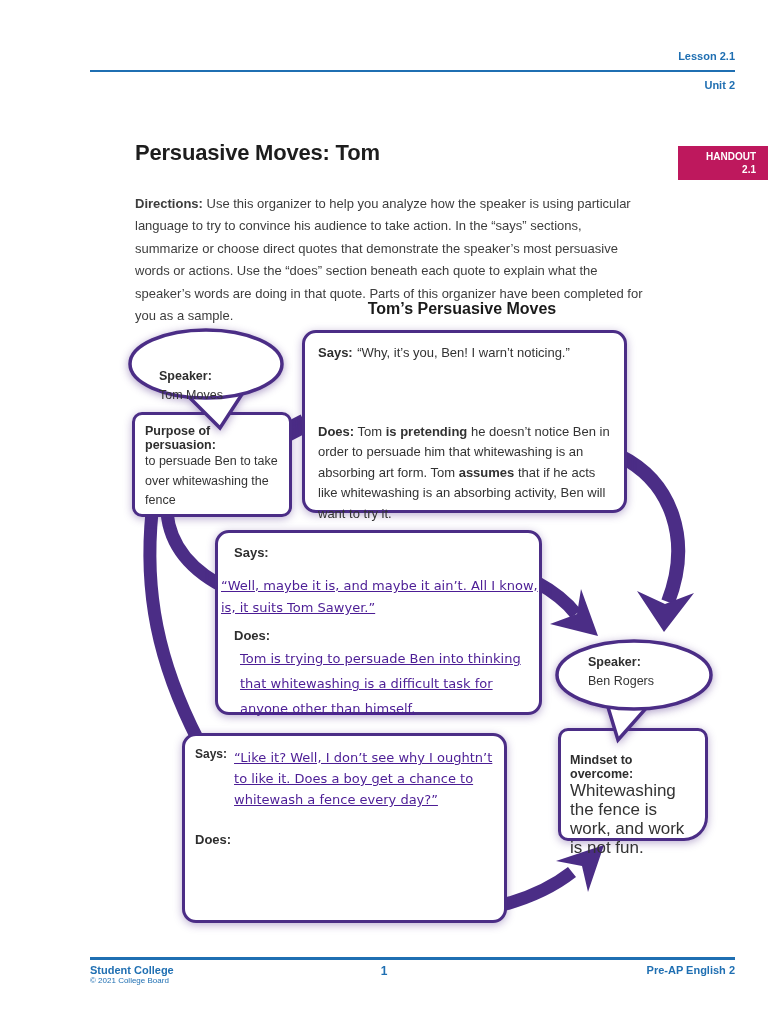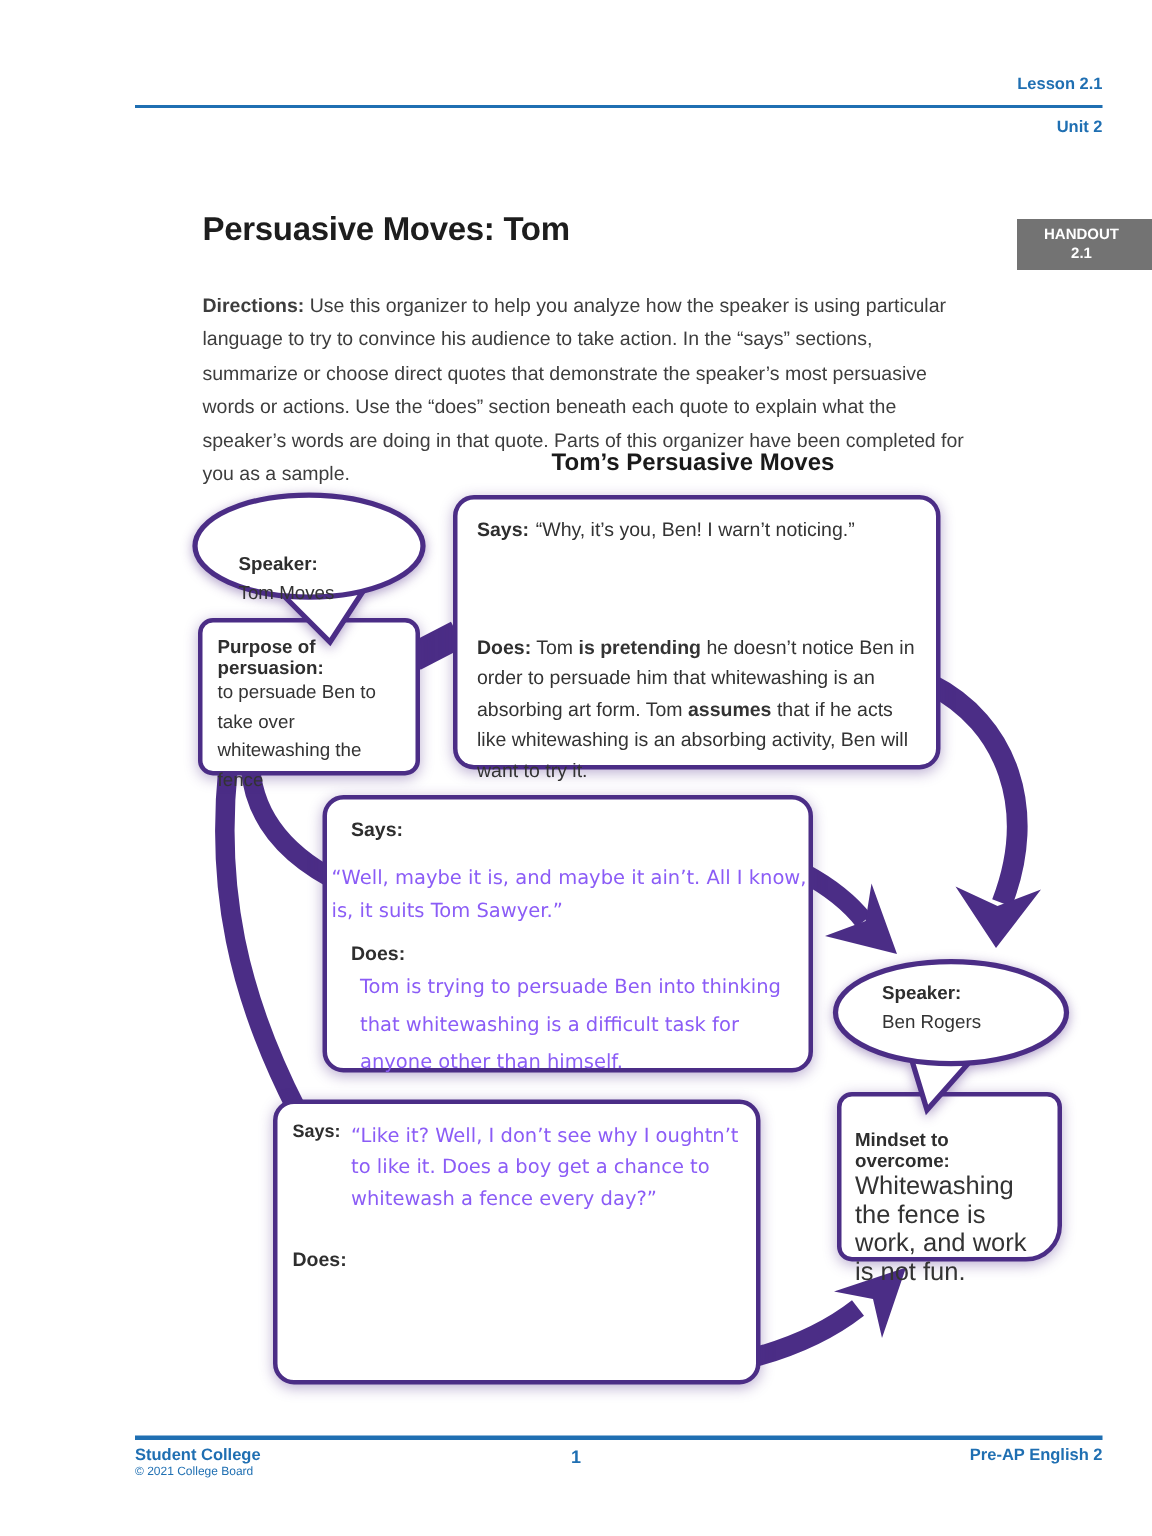--- a/index.html
+++ b/index.html
@@ -6,34 +6,34 @@
   .page{position:relative;width:768px;height:1024px;background:#ffffff;overflow:hidden;
         font-family:"Liberation Sans",sans-serif;color:#333;}
   .abs{position:absolute;}
 
   
   .hdr-small{font-size:11px;font-weight:bold;color:#1f6fb2;text-align:right;}
   .hdr-rule{background:#1f6fb2;height:2px;}
 
   
   .doc-title{font-size:22px;font-weight:bold;color:#1d1d1d;letter-spacing:-.2px;}
-  .badge{background:#737373;color:#fff;font-size:10px;font-weight:bold;
-         text-align:center;line-height:13px;padding:4px 12px 4px 8px;}
+  .badge{background:#be185d;color:#fff;font-size:10px;font-weight:bold;
+         text-align:right;line-height:13px;padding:4px 12px 4px 8px;}
 
   
   .directions{font-size:13px;line-height:22.4px;color:#3d3d3d;}
   .b{font-weight:bold;}
 
   
   .org-heading{font-size:16px;font-weight:bold;color:#1a1a1a;text-align:center;}
   .obox{position:absolute;background:#fff;border:3.5px solid #4b2d86;border-radius:14px;
         z-index:2;box-shadow:0 2px 9px rgba(79,45,136,.38);box-sizing:border-box;}
   .lbl{font-weight:bold;font-size:13px;color:#2e2e2e;}
   .printed{font-size:13px;line-height:20.5px;color:#333;}
-  .fill{font-family:"DejaVu Sans",sans-serif;font-size:13px;color:#8b5cf6;}
+  .fill{font-family:"DejaVu Sans",sans-serif;font-size:13px;color:#4c1d95;text-decoration:underline;}
 
   svg.layer{position:absolute;left:0;top:0;z-index:1;}
   svg.bubbles{z-index:3;}
   .bubble-text{z-index:4;font-size:12.5px;line-height:19px;color:#333;}
   .ribbon{fill:none;stroke:#4b2d86;}
   .dart{fill:#4b2d86;}
   .bshape{fill:#ffffff;stroke:#4b2d86;stroke-width:3.5;}
   .glow{filter:drop-shadow(0 2px 4px rgba(79,45,136,.45));}
 
   
@@ -72,21 +72,21 @@
     <path class="ribbon" d="M 620 456 C 672 482 692 540 668 602" stroke-width="14"></path>
     <polygon class="dart" points="664,632 694,593 665,604 637,591"></polygon>
 
     <path class="ribbon" d="M 536 582 Q 562 596 576 614" stroke-width="13"></path>
     <polygon class="dart" points="598,636 550,624 577,614 581,589"></polygon>
 
     <path class="ribbon" d="M 490 908 Q 540 897 572 872" stroke-width="13"></path>
     <polygon class="dart" points="604,845 588,892 582,866 556,861"></polygon>
   </svg>
 
-  <div class="obox" style="left:132px;top:412px;width:148px;height:105px;border-radius:10px;padding:9px 10px;">
+  <div class="obox" style="left:132px;top:412px;width:160px;height:105px;border-radius:10px;padding:9px 10px;">
     <div class="lbl" style="font-size:12.5px;">Purpose of persuasion:</div>
     <div class="printed" style="font-size:12.5px;line-height:19.5px;">to persuade Ben to take over whitewashing the fence</div>
   </div>
 
   <div class="obox" style="left:302px;top:330px;width:325px;height:183px;padding:10px 13px;">
     <div>
       <span class="lbl">Says:</span>
       <span class="printed">“Why, it’s you, Ben! I warn’t noticing.”</span>
     </div>
     <div class="printed" style="margin-top:58px;">

